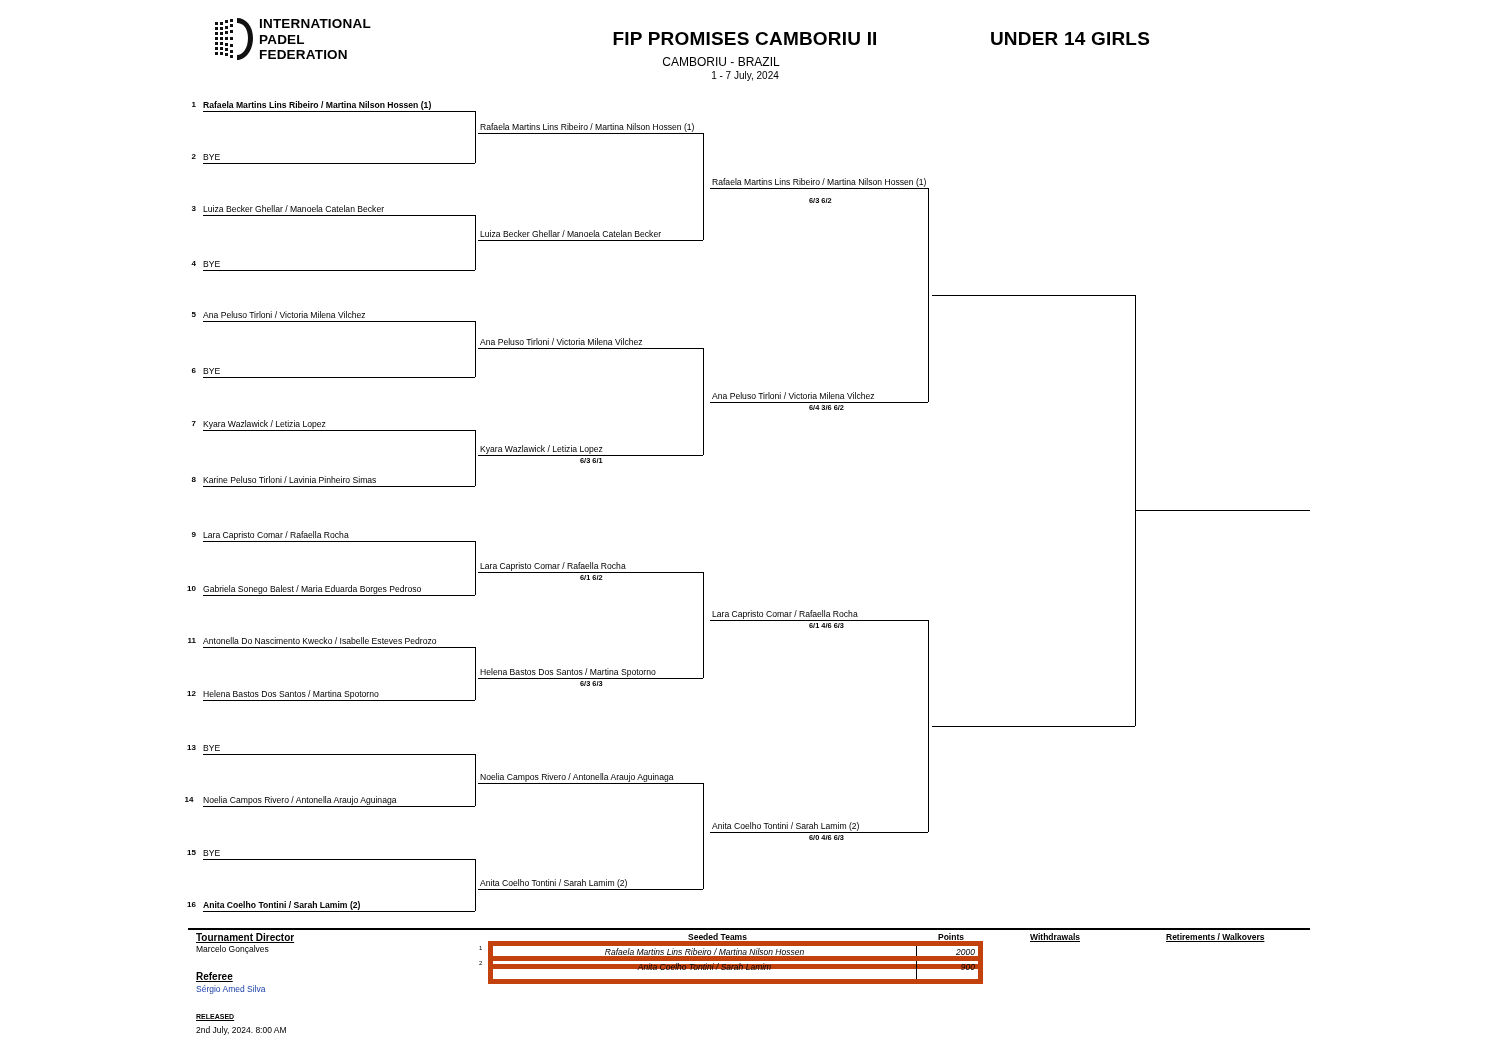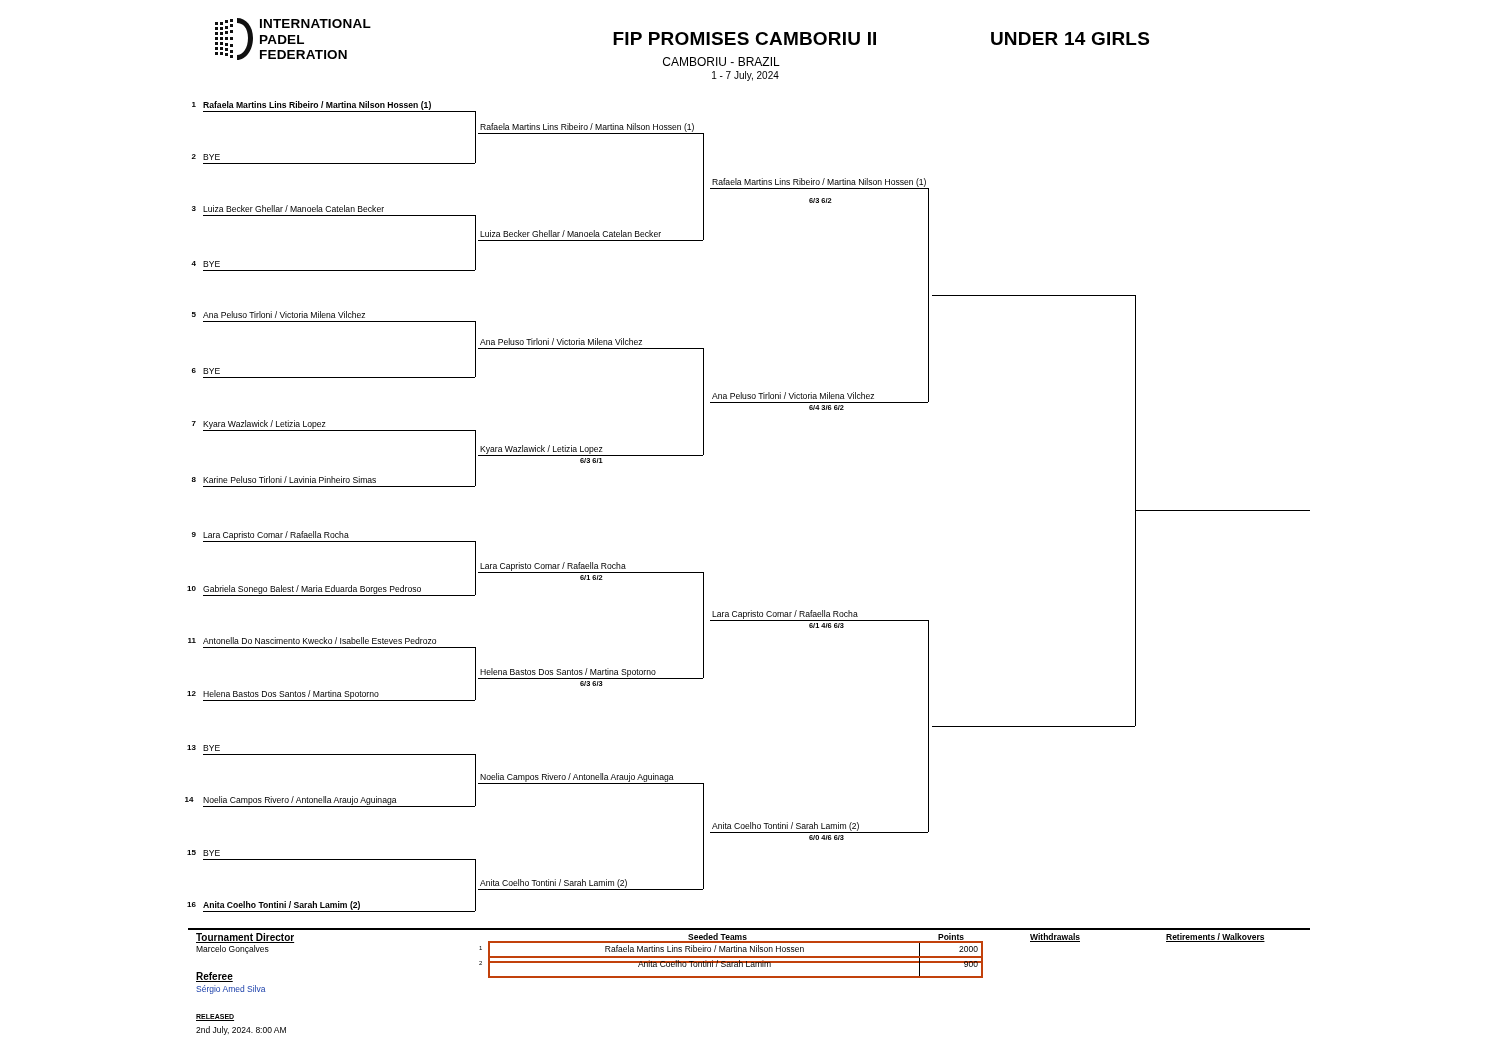--- a/index.html
+++ b/index.html
@@ -46,21 +46,21 @@
 
   
   .foot-rule { position:absolute; left:188px; top:928px; width:1122px; height:1.6px; background:#000; }
   .foot-label { position:absolute; font-size:10px; font-weight:bold; text-decoration:underline; }
   .foot-value { position:absolute; font-size:8.5px; }
 
   .seeded-head { position:absolute; top:932px; font-size:8.5px; font-weight:bold; text-decoration:underline; }
   .seed-table { position:absolute; left:488px; top:941px; width:495px; }
   .seed-row { position:relative; height:15px; }
   .seed-idx { position:absolute; left:-9px; top:4px; font-size:6px; }
-  .seed-box { position:absolute; left:0; top:0; width:495px; height:22px; border:2px solid #c2410c; display:flex; }
+  .seed-box { position:absolute; left:0; top:0; width:495px; height:28px; border:5px solid #c2410c; display:flex;font-style:italic; }
   .seed-name { flex:1; text-align:center; font-size:8.5px; line-height:13px; }
   .seed-pts { width:62px; border-left:1px solid #000; text-align:right; padding-right:3px; font-size:8.5px; line-height:13px; }
 
   .referee-name { color:#1a3faa; }
 </style>
 </head>
 <body>
 
 <div class="page">
 

